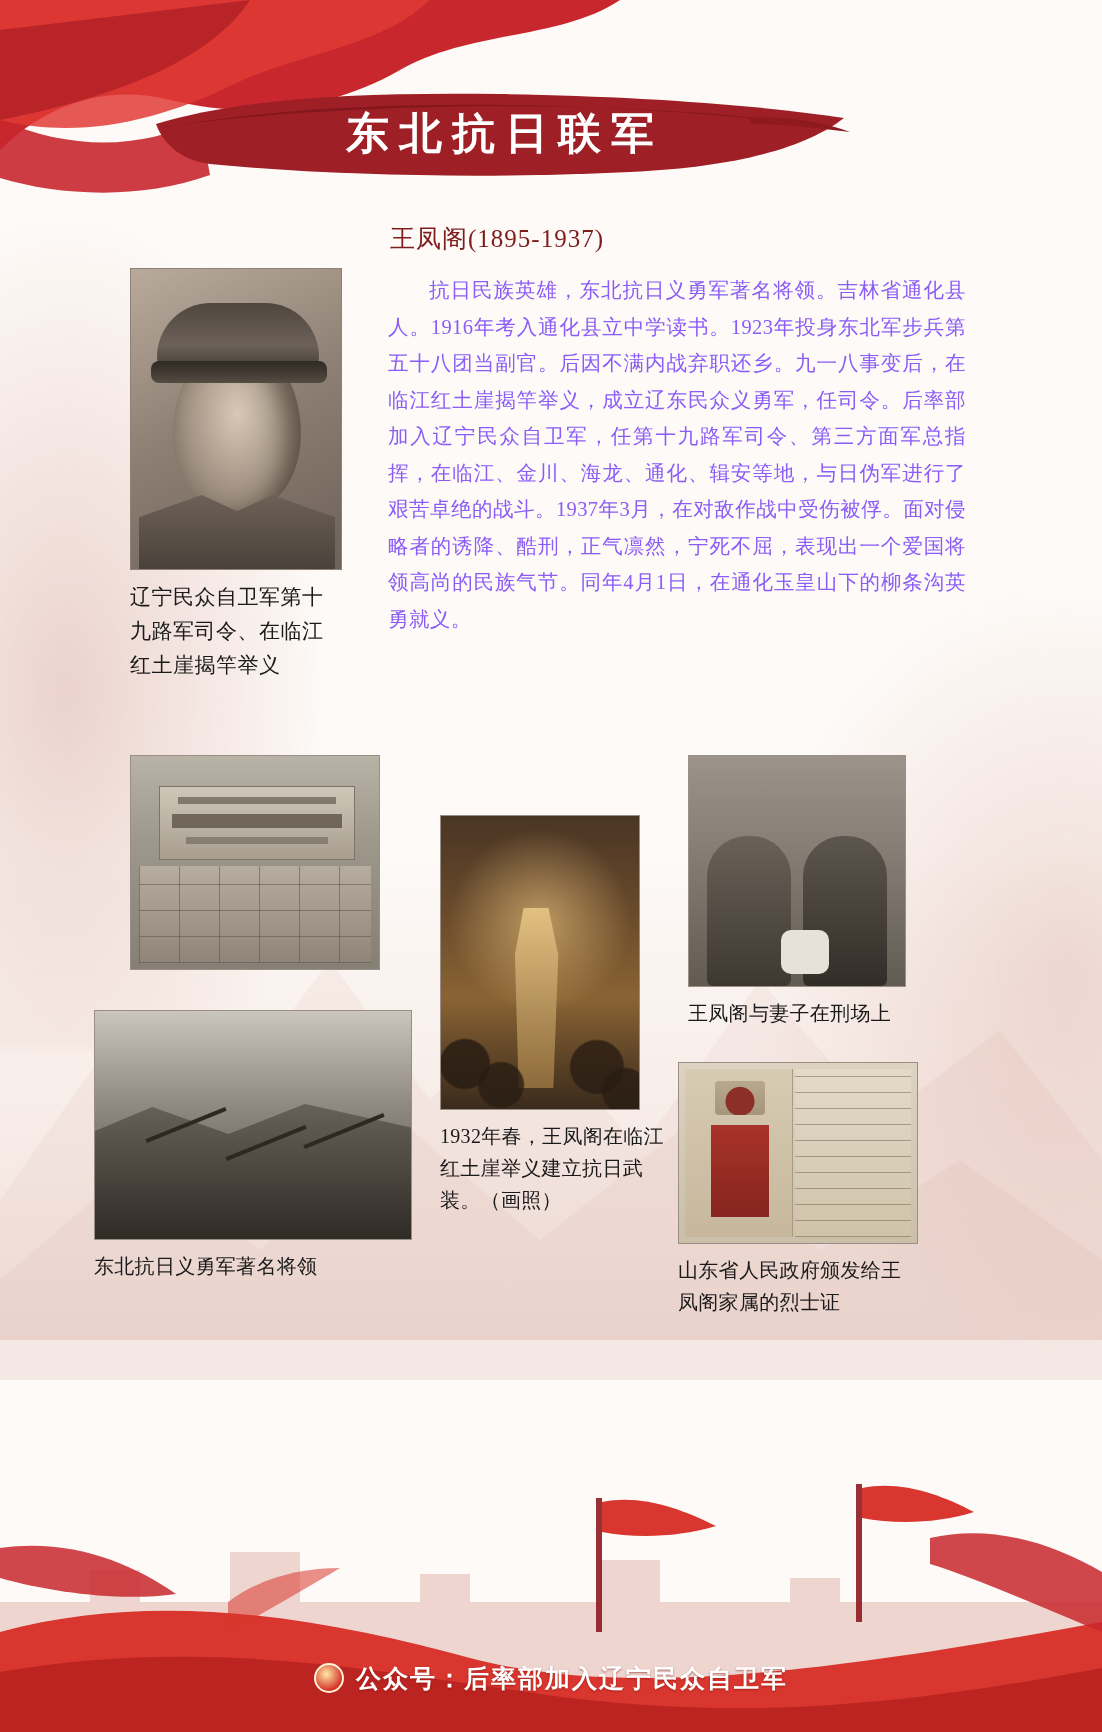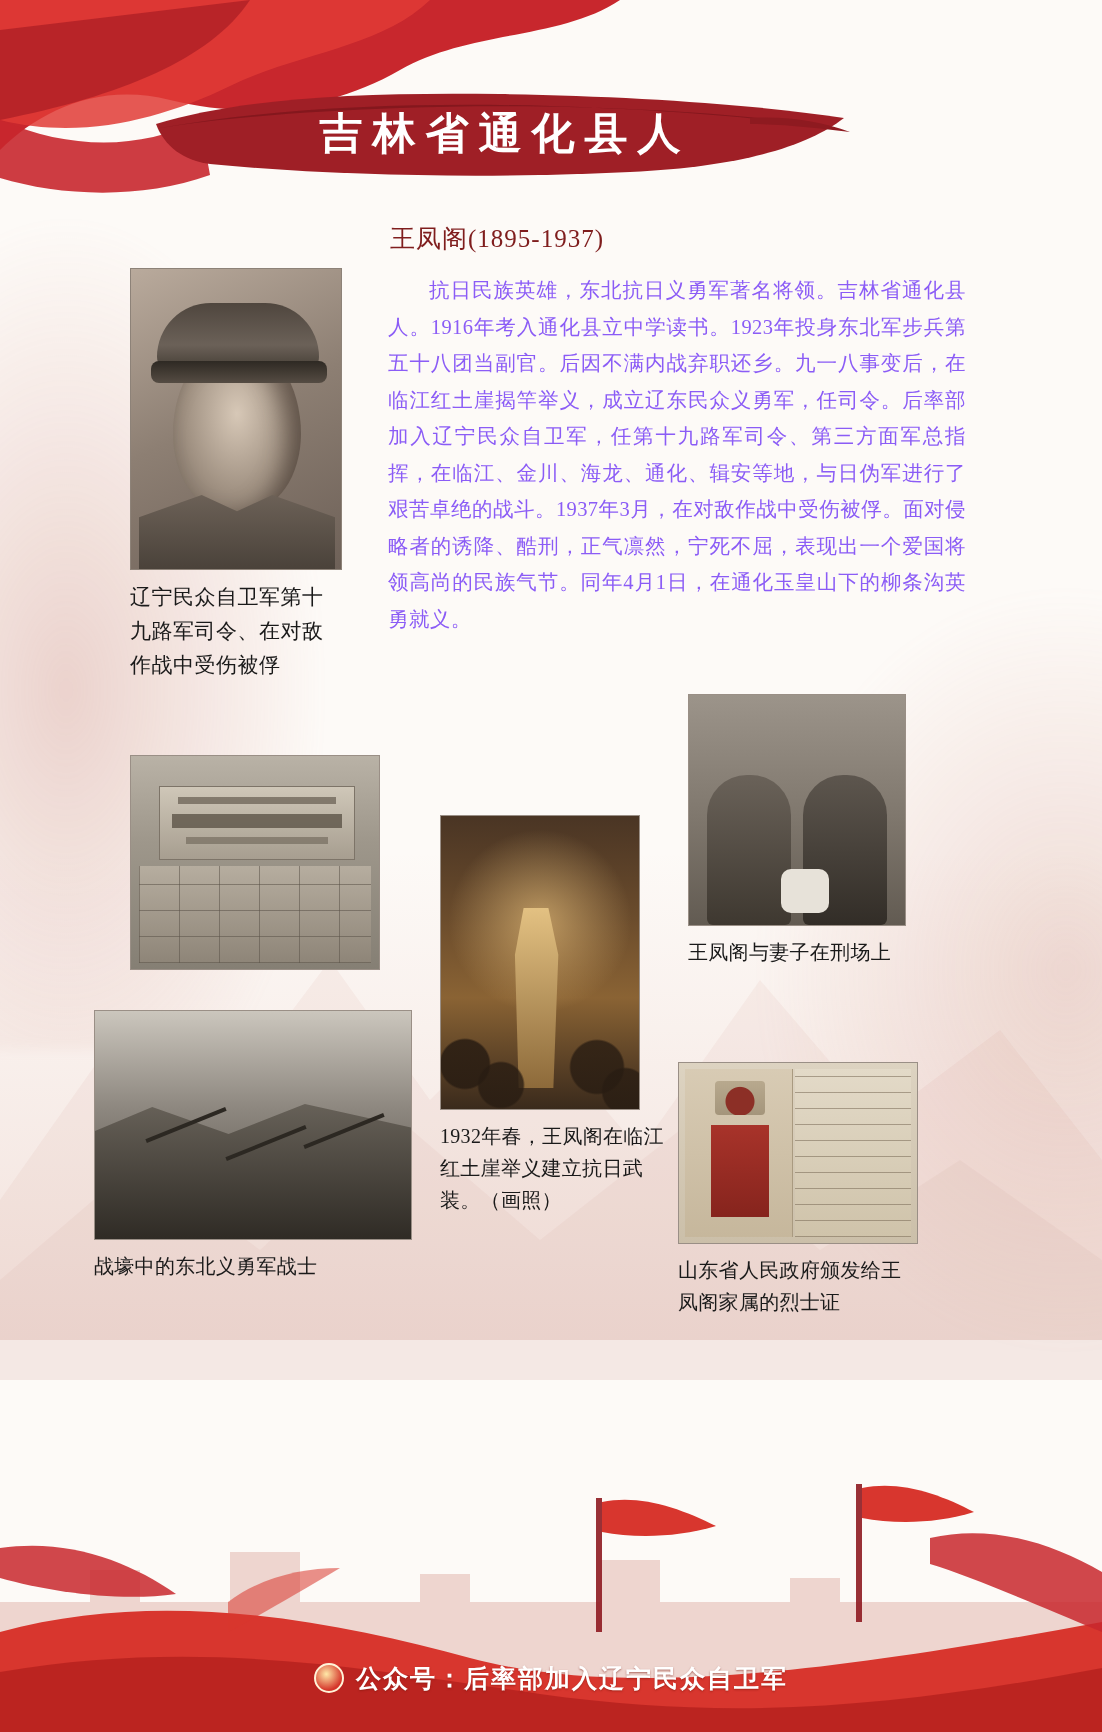--- a/index.html
+++ b/index.html
@@ -136,21 +136,21 @@
   .fig-painting .crowd {
     position: absolute; left: 0; bottom: 0; width: 200px; height: 150px;
     background:
       radial-gradient(circle at 12% 70%, rgba(40,28,18,.85) 0 24px, rgba(0,0,0,0) 26px),
       radial-gradient(circle at 30% 84%, rgba(40,28,18,.8) 0 22px, rgba(0,0,0,0) 24px),
       radial-gradient(circle at 78% 72%, rgba(40,28,18,.8) 0 26px, rgba(0,0,0,0) 28px),
       radial-gradient(circle at 92% 88%, rgba(40,28,18,.8) 0 22px, rgba(0,0,0,0) 24px);
   }
 
   
-  .fig-couple { left: 688px; top: 694px; width: 218px; }
+  .fig-couple { left: 688px; top: 755px; width: 218px; }
   .fig-couple .ph {
     width: 218px; height: 232px;
     background: linear-gradient(180deg,#9c948a 0%, #7e766c 55%, #625b52 100%);
   }
   .fig-couple .p1, .fig-couple .p2 {
     position: absolute; bottom: 0; width: 84px; height: 150px;
     background: linear-gradient(180deg,#6a6259,#3e3830);
     border-radius: 40px 40px 6px 6px;
   }
   .fig-couple .p1 { left: 18px; }
@@ -240,33 +240,33 @@
   <path d="M0,0 L430,0 C380,48 300,52 230,86 C160,120 80,140 0,120 Z" fill="#e03b36" opacity="0.85"></path>
   <path d="M0,30 L250,0 C210,60 120,96 0,120 Z" fill="#a81c24" opacity="0.7"></path>
   <path d="M0,120 C70,150 140,150 200,120 L210,175 C140,200 60,196 0,178 Z" fill="#c8272d" opacity="0.9"></path>
 </svg>
 
 <svg class="title-brush" viewBox="0 0 700 92" preserveAspectRatio="none">
   <path d="M6,36 C90,10 210,4 350,6 C480,8 600,16 694,30 C660,56 600,78 480,84 C340,91 180,88 60,76 C34,73 14,58 6,36 Z" fill="#9f1f26"></path>
   <path d="M10,40 C120,20 260,14 400,18 C520,22 620,30 692,42 C600,24 420,14 250,20 C160,23 70,30 10,40 Z" fill="#7d151b" opacity="0.8"></path>
   <path d="M600,30 C640,28 672,34 700,44 C668,40 634,36 600,36 Z" fill="#8e1a20"></path>
 </svg>
-<div class="title-text">吉林省通化县人</div>
+<div class="title-text">东北抗日联军</div>
 
 <div class="content">
 
   <div class="person-title">王凤阁(1895-1937)</div>
 
   <div class="portrait-box">
     <div class="portrait-img ph">
       <div class="face"></div>
       <div class="cap"></div>
       <div class="collar"></div>
     </div>
-    <div class="portrait-cap">辽宁民众自卫军第十九路军司令、在对敌作战中受伤被俘</div>
+    <div class="portrait-cap">辽宁民众自卫军第十九路军司令、在临江红土崖揭竿举义</div>
   </div>
 
   <div class="bio">抗日民族英雄，东北抗日义勇军著名将领。吉林省通化县人。1916年考入通化县立中学读书。1923年投身东北军步兵第五十八团当副官。后因不满内战弃职还乡。九一八事变后，在临江红土崖揭竿举义，成立辽东民众义勇军，任司令。后率部加入辽宁民众自卫军，任第十九路军司令、第三方面军总指挥，在临江、金川、海龙、通化、辑安等地，与日伪军进行了艰苦卓绝的战斗。1937年3月，在对敌作战中受伤被俘。面对侵略者的诱降、酷刑，正气凛然，宁死不屈，表现出一个爱国将领高尚的民族气节。同年4月1日，在通化玉皇山下的柳条沟英勇就义。</div>
 
   <div class="fig fig-monument">
     <div class="ph">
       <div class="mon-stone">
         <div class="l1"></div>
           <div class="l2"></div>
           <div class="l3"></div>
@@ -294,21 +294,21 @@
     <div class="cap">王凤阁与妻子在刑场上</div>
   </div>
 
   <div class="fig fig-trench">
     <div class="ph">
       <div class="soil"></div>
       <div class="rifle r1"></div>
       <div class="rifle r2"></div>
       <div class="rifle r3"></div>
     </div>
-    <div class="cap">战壕中的东北义勇军战士</div>
+    <div class="cap">东北抗日义勇军著名将领</div>
   </div>
 
   <div class="fig fig-cert">
     <div class="ph">
       <div class="left">
         <div class="emblem"></div>
         <div class="redband"></div>
       </div>
       <div class="right"></div>
     </div>

